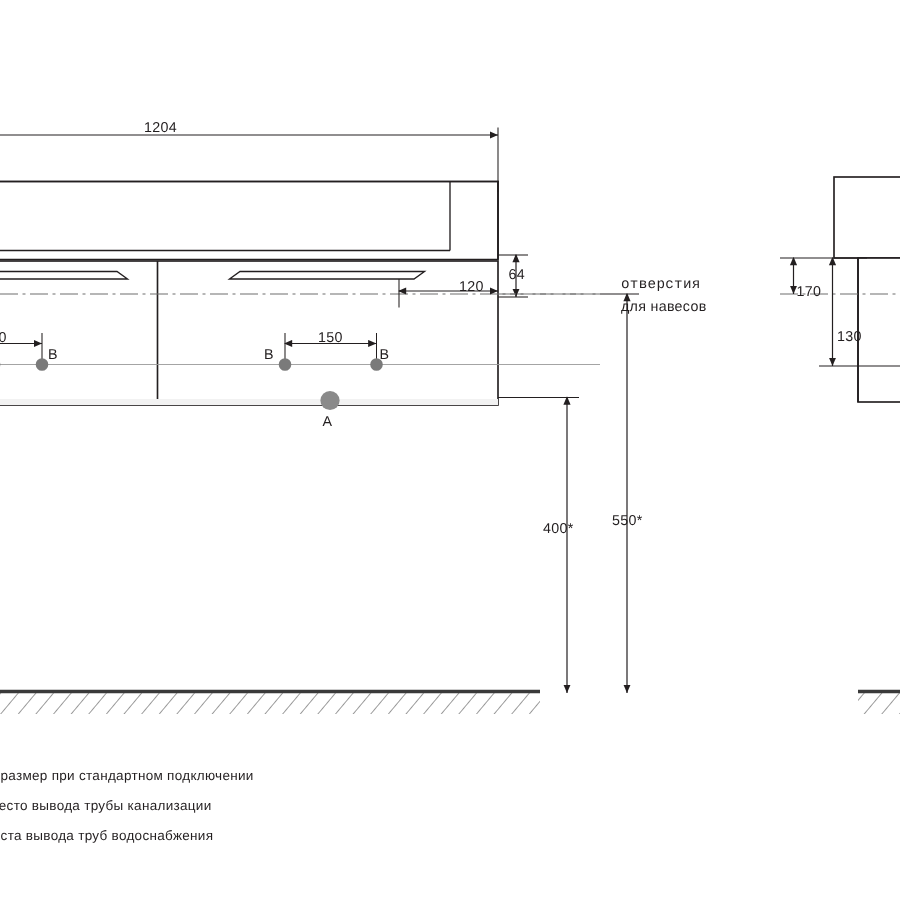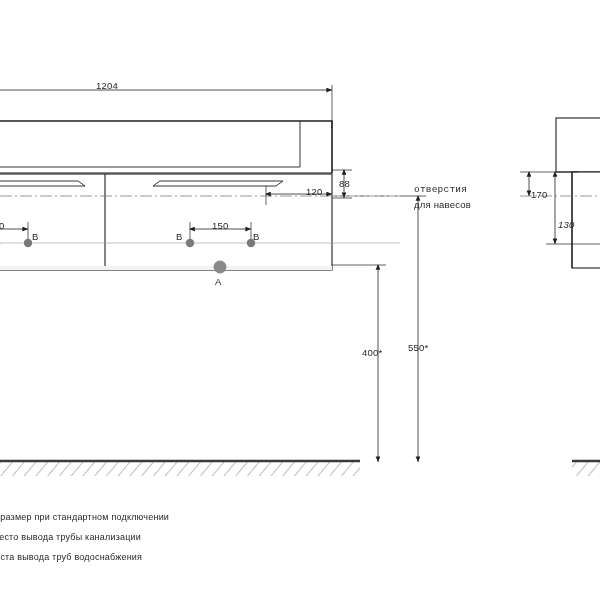--- a/index.html
+++ b/index.html
@@ -150,27 +150,27 @@
       <line x1="529" y1="172" x2="529" y2="196" stroke="#231f20" stroke-width="0.8" marker-start="url(#arrE)" marker-end="url(#arrS)"></line>
       <line x1="520" y1="172" x2="578" y2="172" stroke="#231f20" stroke-width="0.7"></line>
 
       <line x1="555" y1="172" x2="555" y2="244" stroke="#231f20" stroke-width="0.8" marker-start="url(#arrE)" marker-end="url(#arrS)"></line>
       <line x1="546" y1="244" x2="600" y2="244" stroke="#231f20" stroke-width="0.7"></line>
     </g>
   </svg>
 
   <div class="lbl" style="left:96px; top:80px;">1204</div>
   <div class="lbl" style="left:306px; top:186px;">120</div>
-  <div class="lbl" style="left:339px; top:178px;">88</div>
+  <div class="lbl" style="left:339px; top:178px;">64</div>
   <div class="lbl" style="left:212px; top:220px;">150</div>
   <div class="lbl" style="left:-12px; top:220px;">150</div>
   <div class="lbl" style="left:362px; top:347px;">400*</div>
   <div class="lbl" style="left:408px; top:342px;">550*</div>
   <div class="lbl" style="left:531px; top:189px;">170</div>
-  <div class="lbl" style="left:558px; top:219px;font-style:italic;">130</div>
+  <div class="lbl" style="left:558px; top:219px;">130</div>
 
   <div class="lbl" style="left:215px; top:276px;">A</div>
 
   <div class="lbl" style="left:32px; top:231px;">B</div>
   <div class="lbl" style="left:176px; top:231px;">B</div>
   <div class="lbl" style="left:253px; top:231px;">B</div>
 
   <div class="lbl" style="left:414px; top:184px;font-family:Liberation Mono, monospace;">отверстия</div>
   <div class="lbl" style="left:414px; top:199px;text-align:center;">для навесов</div>
 

